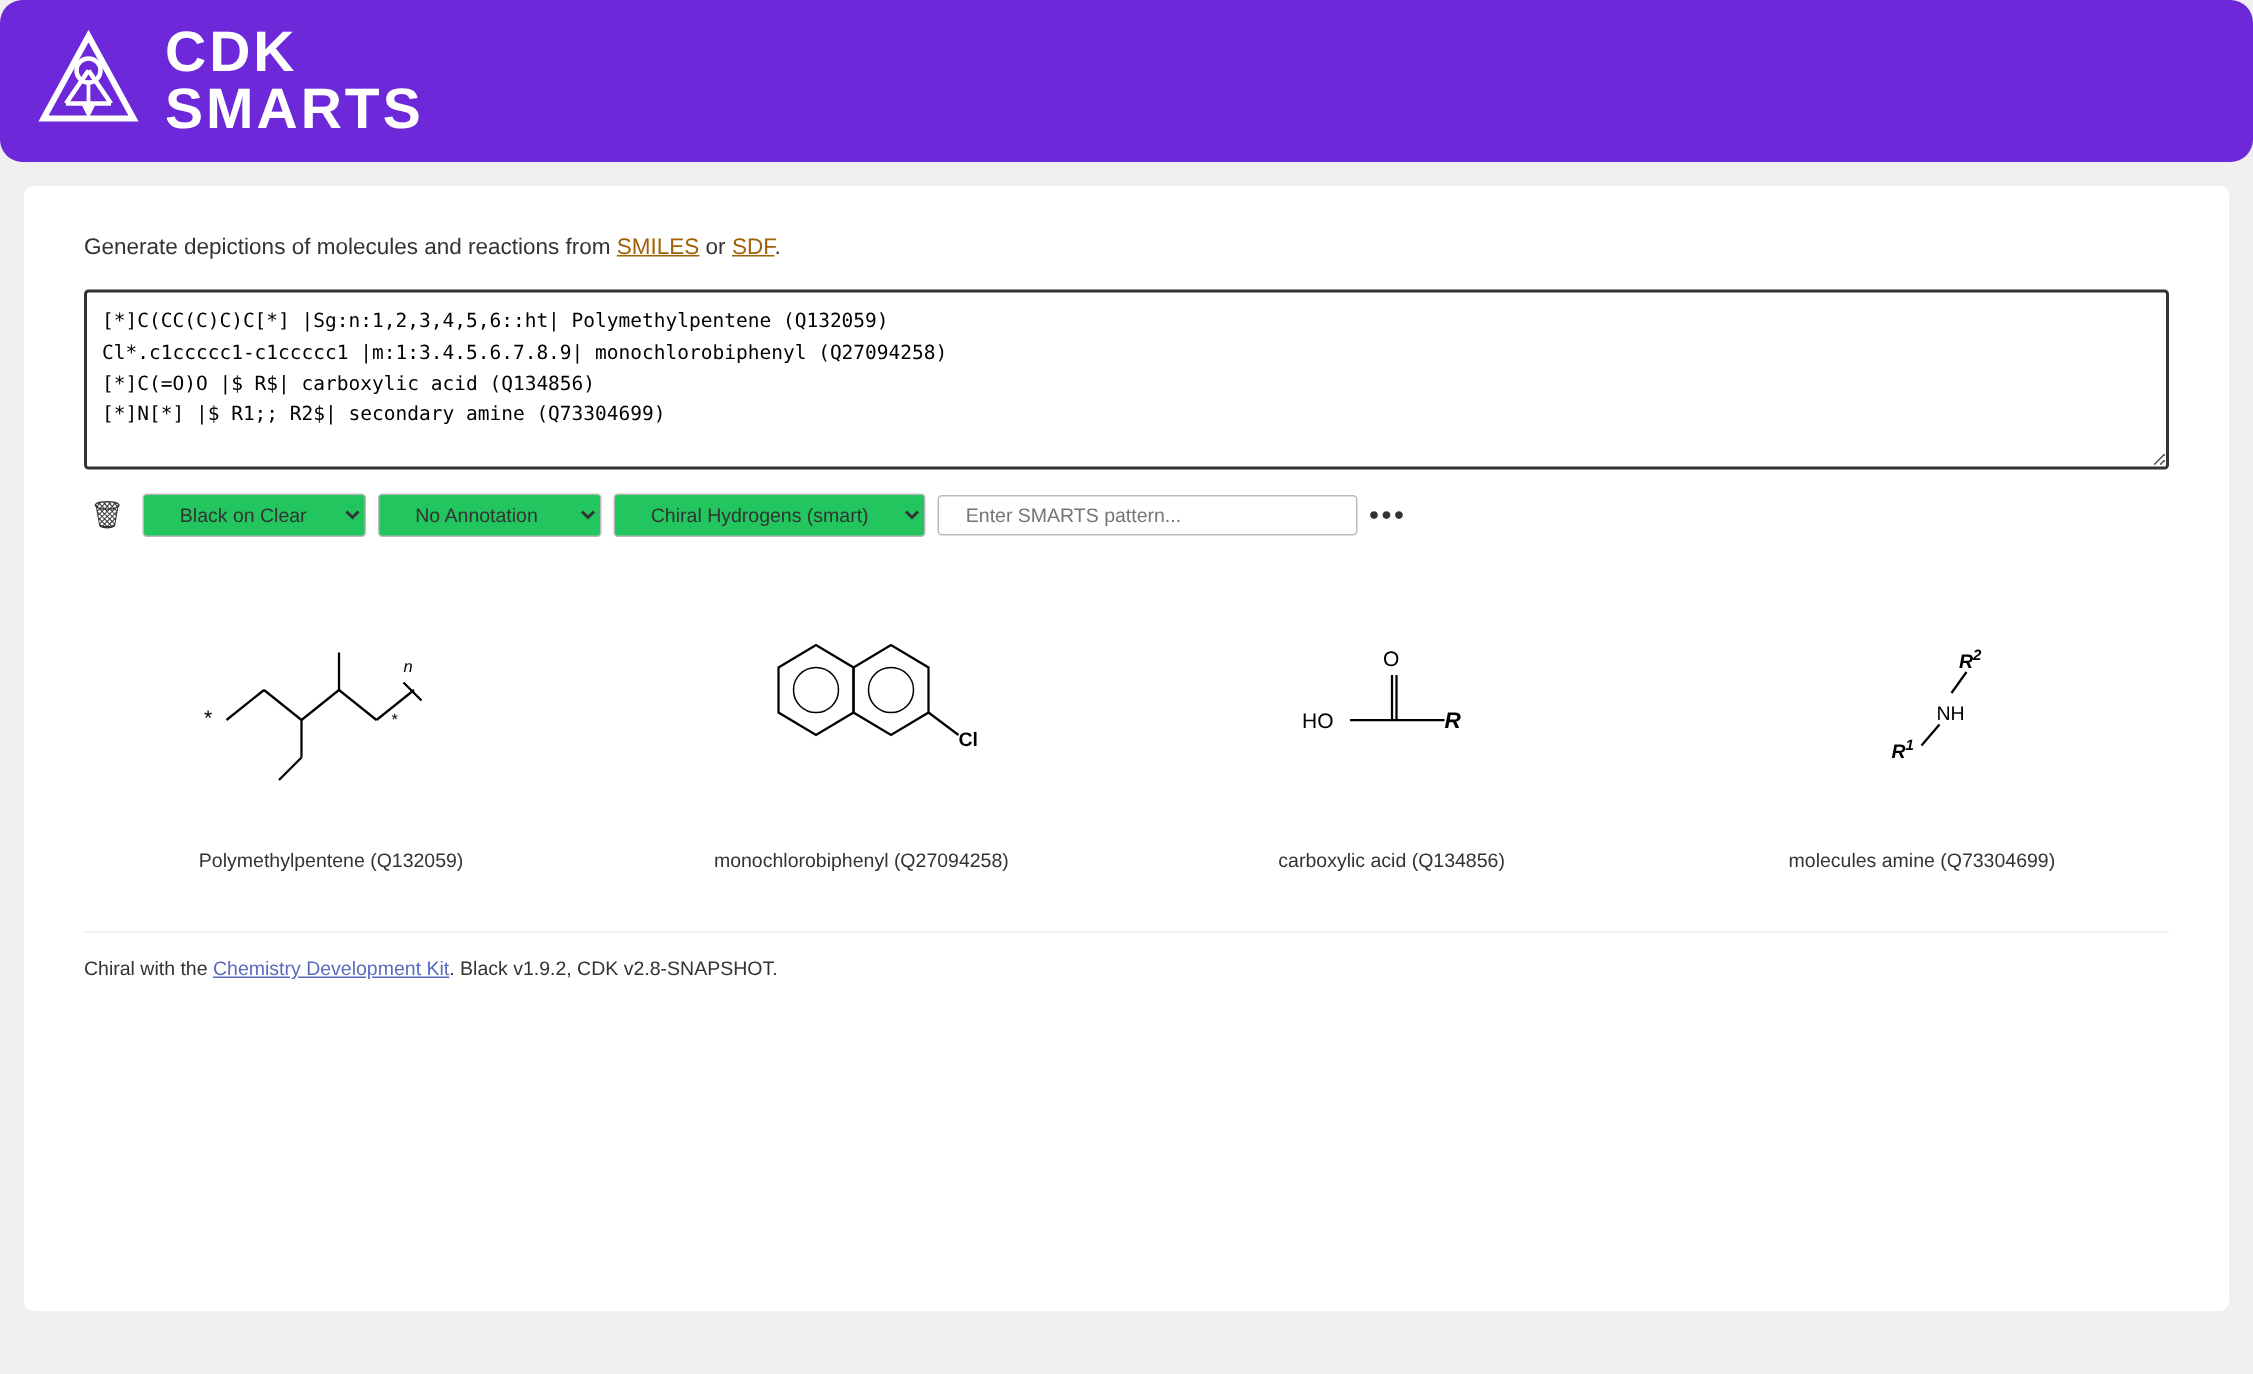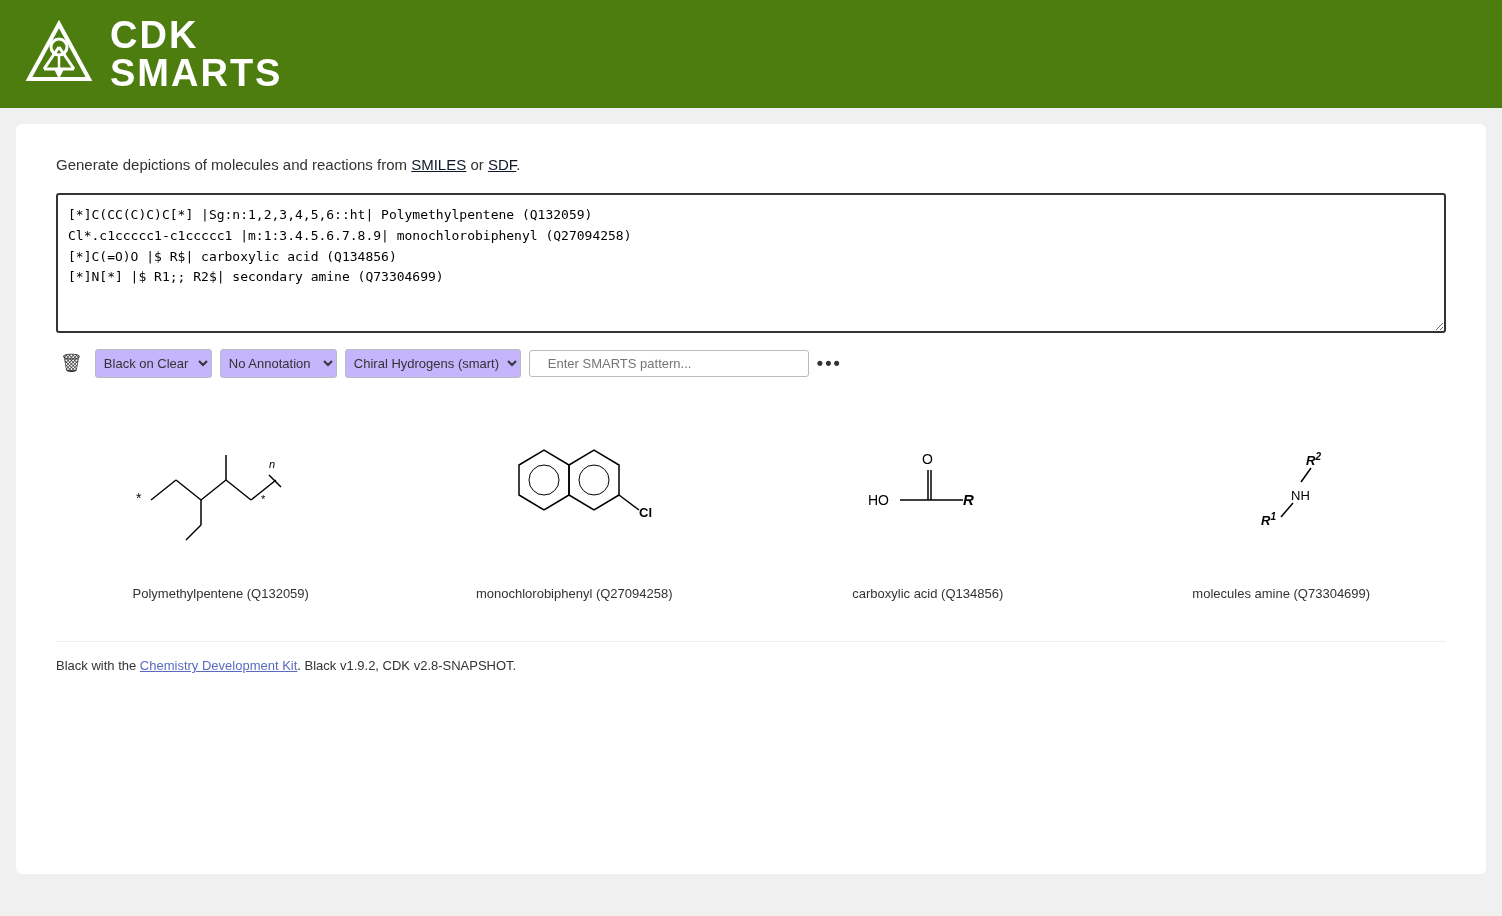--- a/index.html
+++ b/index.html
@@ -1,24 +1,25 @@
 <!DOCTYPE html>
 <html><head>
   <meta charset="utf-8">
   <style>
     * { box-sizing: border-box; margin: 0; padding: 0; }
     body { font-family: Arial, sans-serif; font-size: 14px; background: #f0f0f0; }
 
     
     #header {
-      background: #4d7c0f;
+      background: #6d28d9;
       padding: 16px 24px;
       display: flex;
       align-items: center;
       gap: 16px;
+      border-radius: 15px;
     }
     #logo-icon {
       width: 70px;
       height: 70px;
     }
 
     
     #main {
       background: white;
       margin: 16px;
@@ -26,28 +27,28 @@
       padding: 32px 40px;
       min-height: 750px;
     }
 
     #intro-text {
       font-size: 15px;
       margin-bottom: 20px;
       color: #333;
     }
     #intro-text a {
-      color: #0f172a;
+      color: #a16207;
       text-decoration: underline;
     }
 
     
     #smiles-textarea {
       width: 100%;
-      height: 140px;
+      height: 120px;
       border: 2px solid #333;
       border-radius: 3px;
       padding: 10px;
       font-family: monospace;
       font-size: 13px;
       resize: vertical;
       color: #000;
       line-height: 1.6;
     }
 
@@ -63,23 +64,23 @@
       background: none;
       border: none;
       cursor: pointer;
       font-size: 18px;
       padding: 4px;
       color: #333;
     }
     .toolbar-select {
       border: 1px solid #bbb;
       border-radius: 3px;
-      padding: 5px 4px;
-      font-size: 13px;
-      background: #c4b5fd;
+      padding: 5px 20px;
+      font-size: 13px;
+      background: #22c55e;
       cursor: pointer;
       color: #333;
     }
     #smarts-input {
       border: 1px solid #bbb;
       border-radius: 3px;
       padding: 5px 18px;
       font-size: 13px;
       color: #999;
       flex: 1;
@@ -285,16 +286,16 @@
           <line x1="112" y1="83" x2="100" y2="97" stroke="black" stroke-width="1.5"></line>
         </svg>
       </div>
       <div class="molecule-label">molecules amine (Q73304699)</div>
     </div>
 
   </div>
 
   
   <div id="footer">
-    <span>Black with the </span><a href="#">Chemistry Development Kit</a><span>. Black v1.9.2, CDK v2.8-SNAPSHOT.</span>
+    <span>Chiral with the </span><a href="#">Chemistry Development Kit</a><span>. Black v1.9.2, CDK v2.8-SNAPSHOT.</span>
   </div>
 
 </div>
 
 </body></html>

